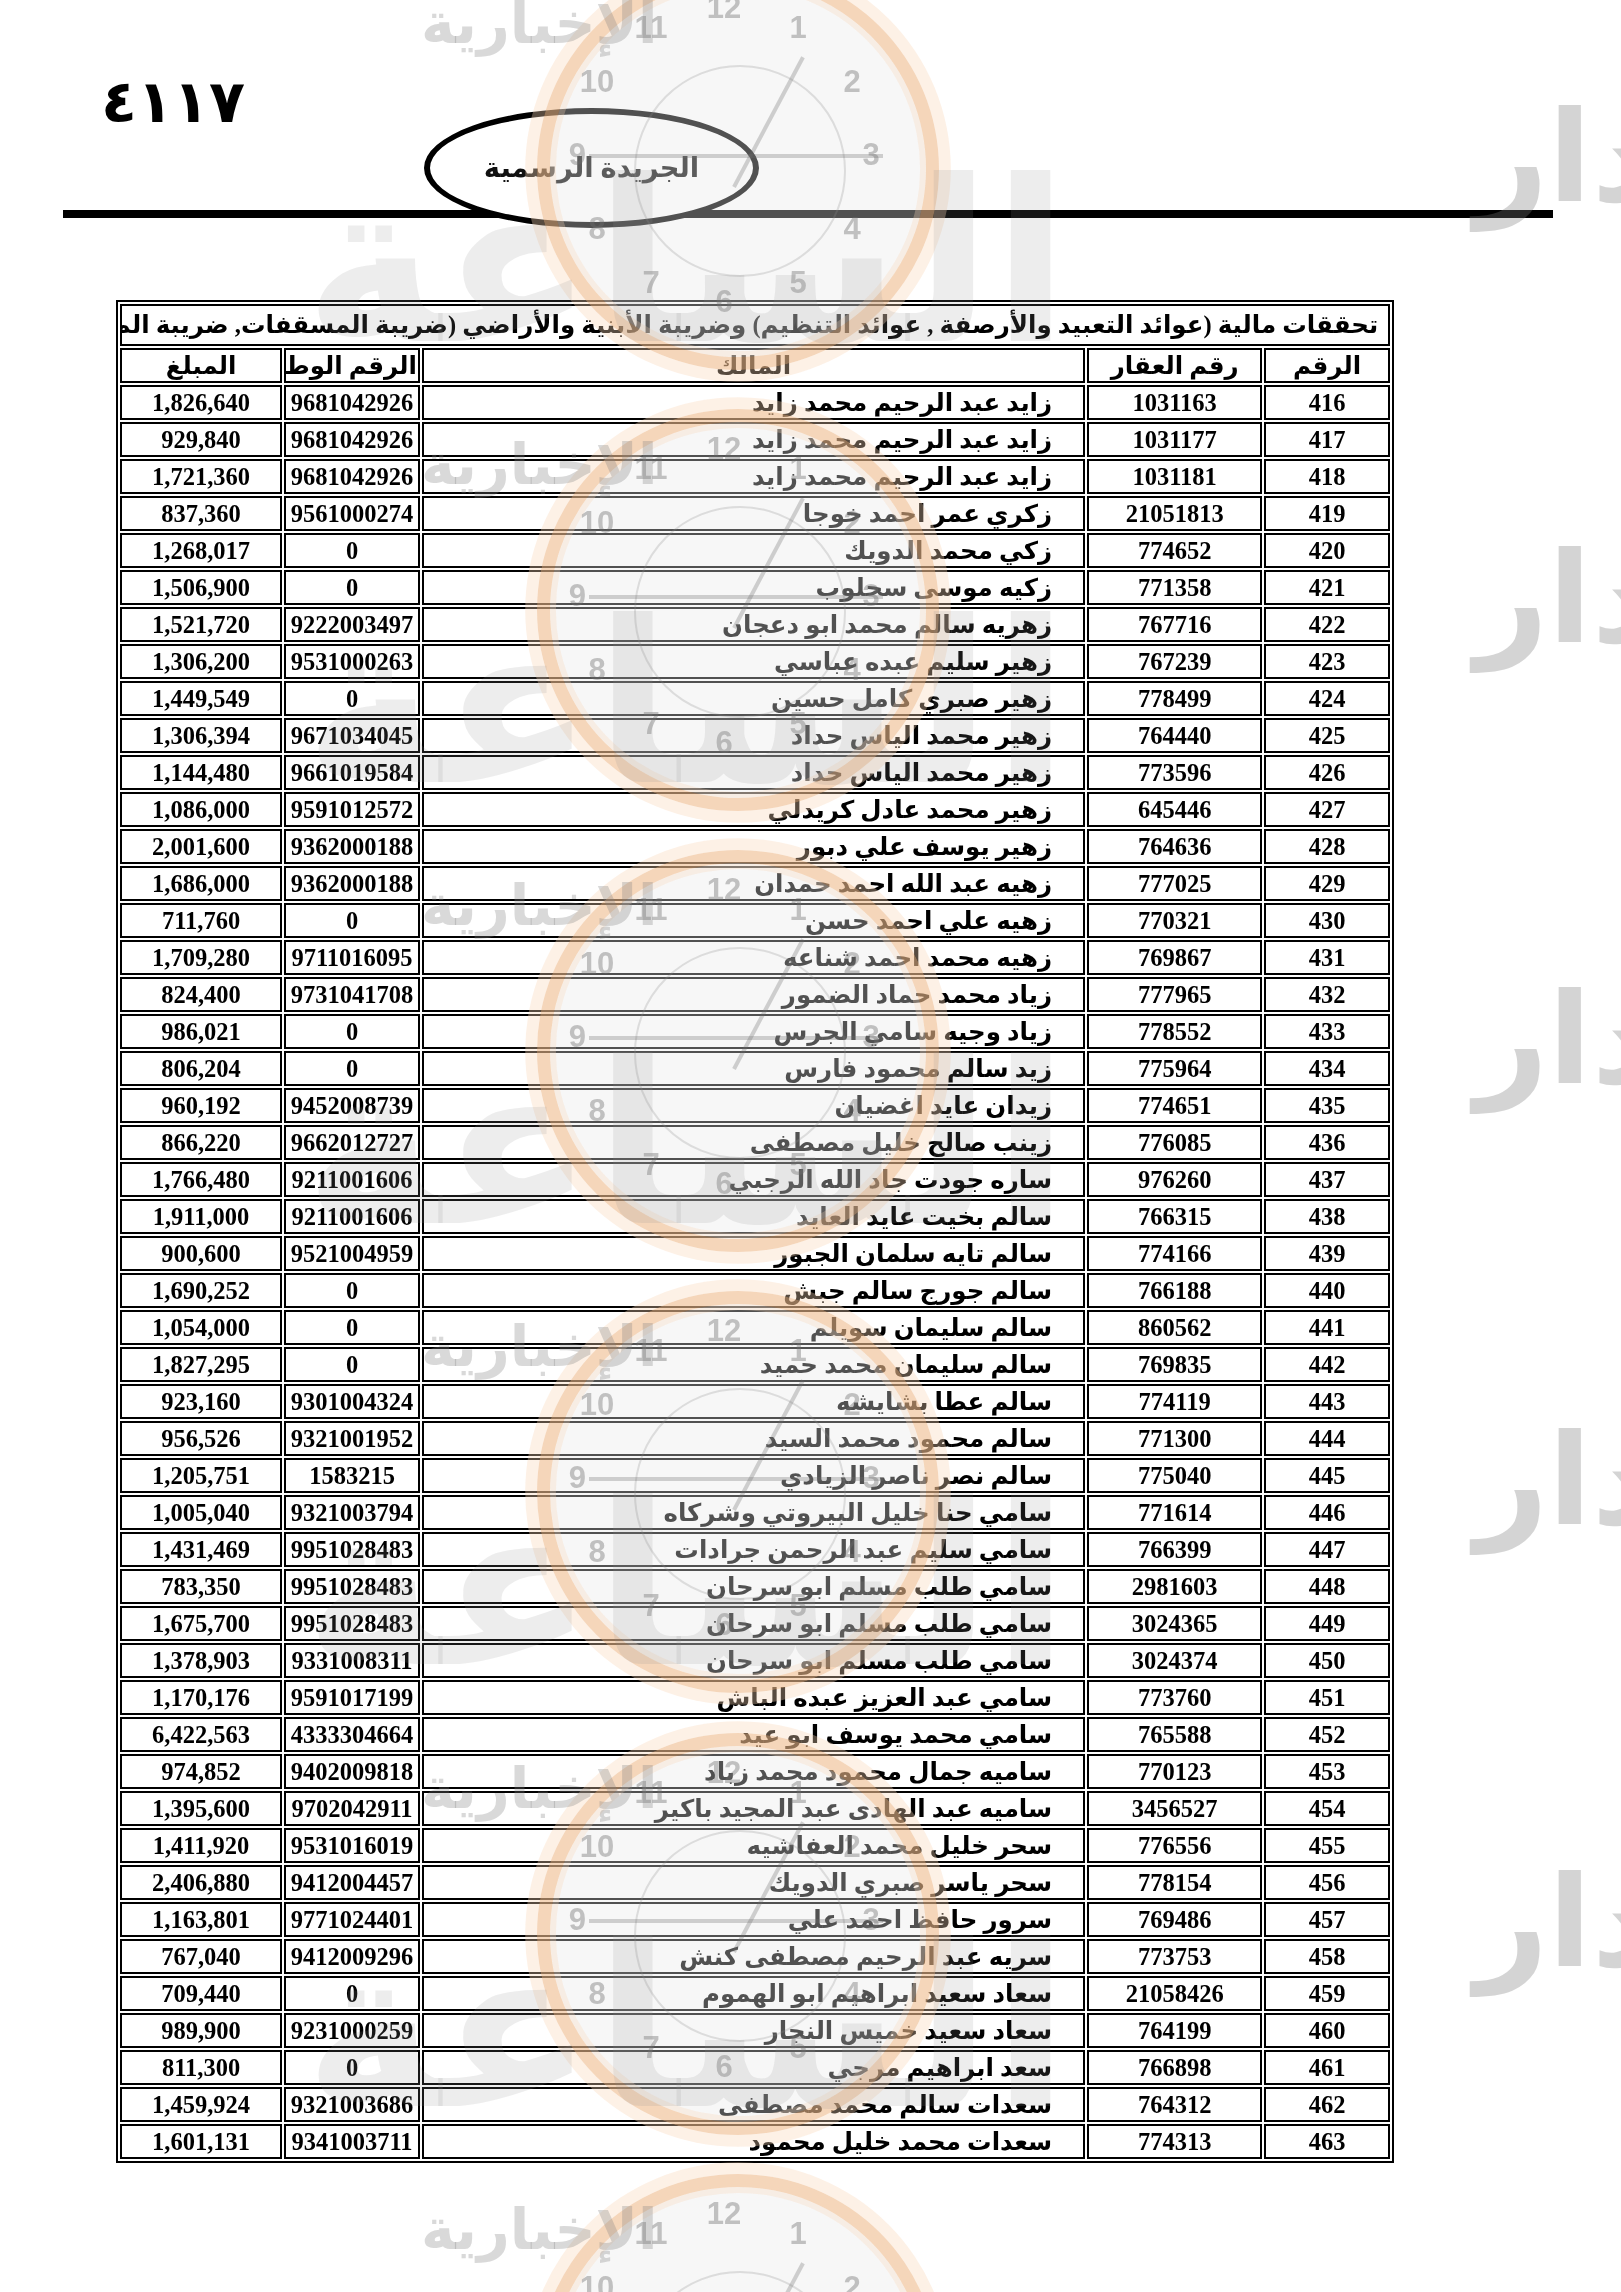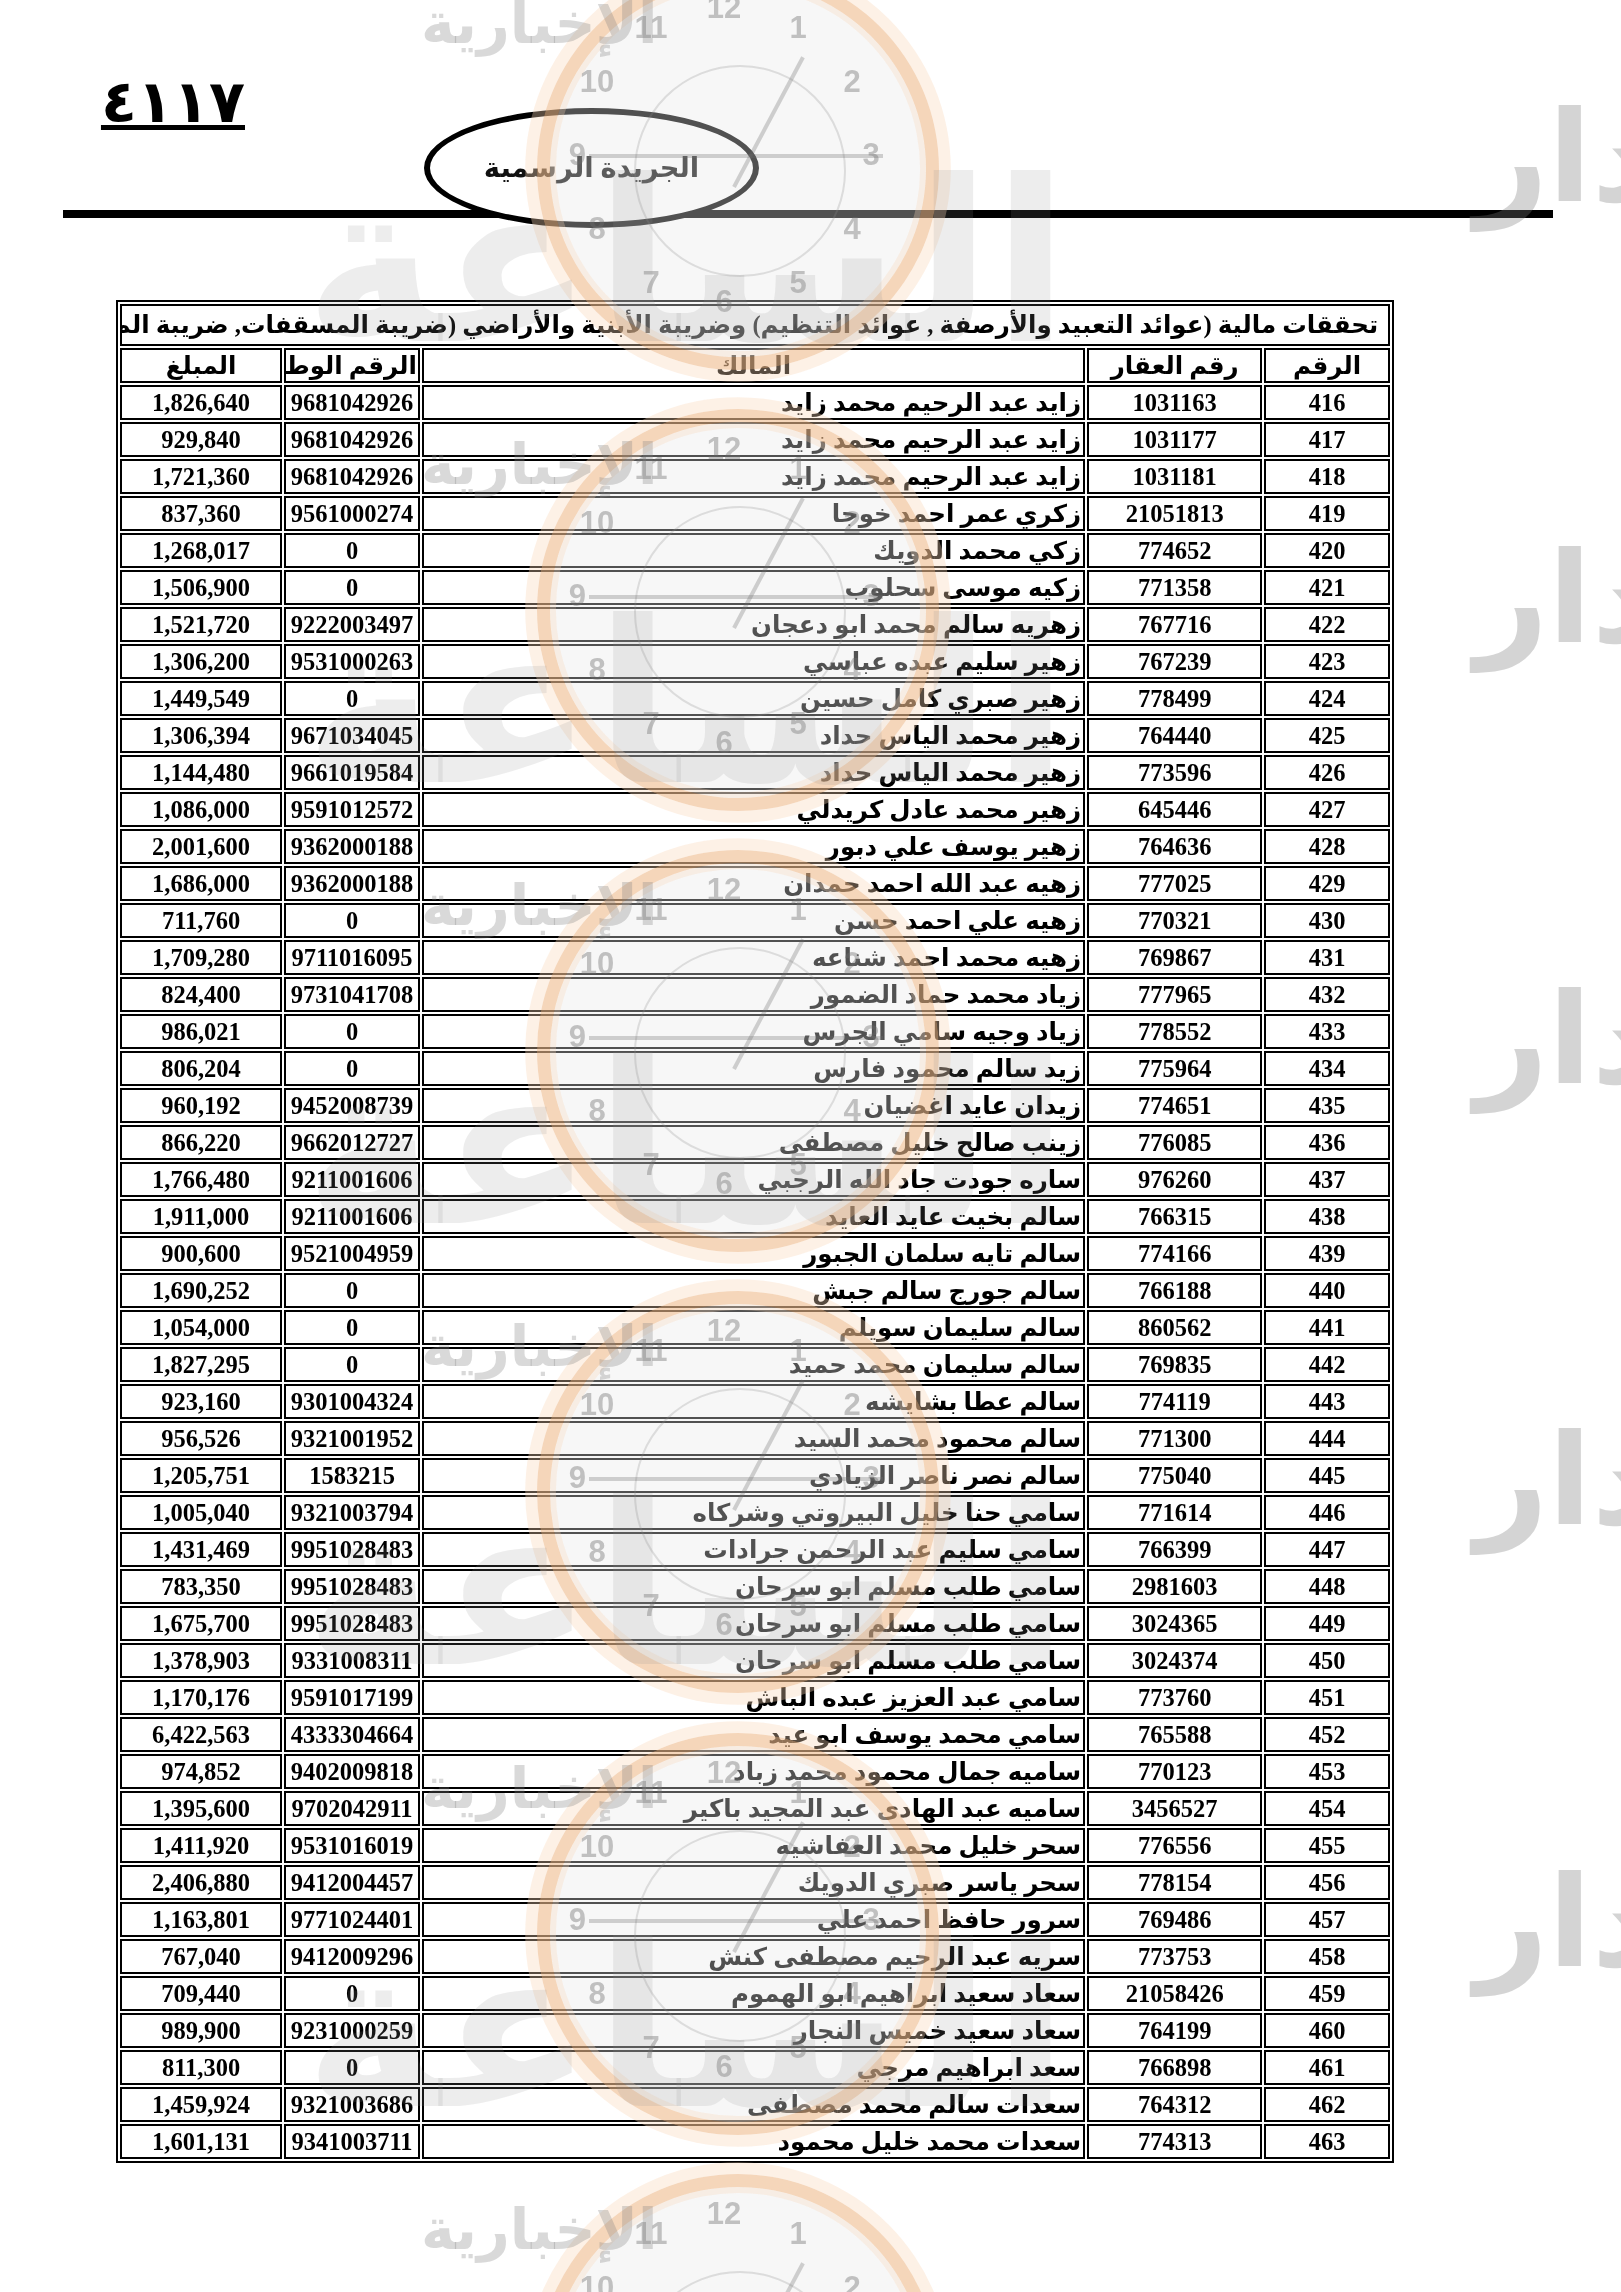--- a/index.html
+++ b/index.html
@@ -6,21 +6,20 @@
   body{
     width:1621px;height:2293px;position:relative;background:#ffffff;overflow:hidden;
     font-family:"Liberation Serif","DejaVu Sans",serif;
     direction:rtl;
   }
   
   .page-number{
     position:absolute;top:67px;right:1376px;left:118px;
     font-size:59px;font-weight:bold;color:#000;text-align:left;
     font-family:"Liberation Serif","DejaVu Sans",serif;
-    text-decoration:underline;
   }
   .divider-line{
     position:absolute;top:210px;left:63px;width:1490px;height:7.8px;background:#000;z-index:1;
   }
   .gazette-ellipse{
     position:absolute;left:424px;top:108px;width:323px;height:108px;
     border:6.9px solid #000;border-radius:50%;background:#fff;z-index:2;
     display:flex;align-items:center;justify-content:center;
   }
   .gazette-label{font-size:27.4px;font-weight:bold;color:#111;}
@@ -36,21 +35,21 @@
     font-family:"Liberation Serif","DejaVu Sans",serif;
   }
   td.title-cell{
     height:71px;text-align:center;font-size:26.5px;line-height:1.4;white-space:normal;
     padding:2px 9.8px;
   }
   th{text-align:center;}
   .c-num{width:125px}.c-property{width:174px}.c-owner{width:659px}
   .c-national{width:135px}.c-amount{width:161px}
   td.cell-center{text-align:center;}
-  td.cell-owner{text-align:right;padding-right:2px;}
+  td.cell-owner{text-align:right;padding-right:31px;}
   
   .watermark-layer{position:absolute;inset:0;z-index:5;pointer-events:none;overflow:hidden;}
   .wm-tile{position:absolute;left:0;width:1621px;height:441px;}
   .wm-clock{
     position:absolute;left:537px;top:32px;width:376px;height:376px;border-radius:50%;
     border:13.7px solid rgba(243,166,94,0.40);
     box-shadow:0 0 0 11.8px rgba(250,216,184,0.35), inset 0 0 0 5.9px rgba(250,216,184,0.30);
     background:rgba(233,233,233,0.35);
   }
   .wm-clock-inner{

